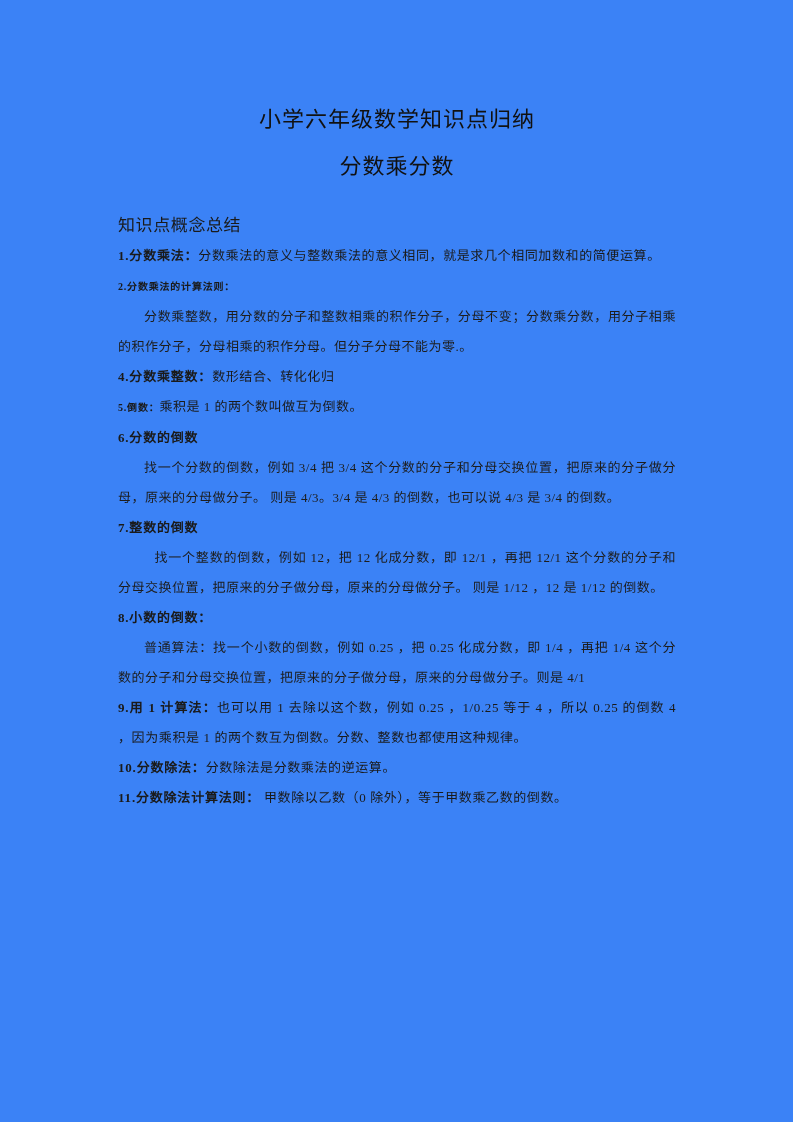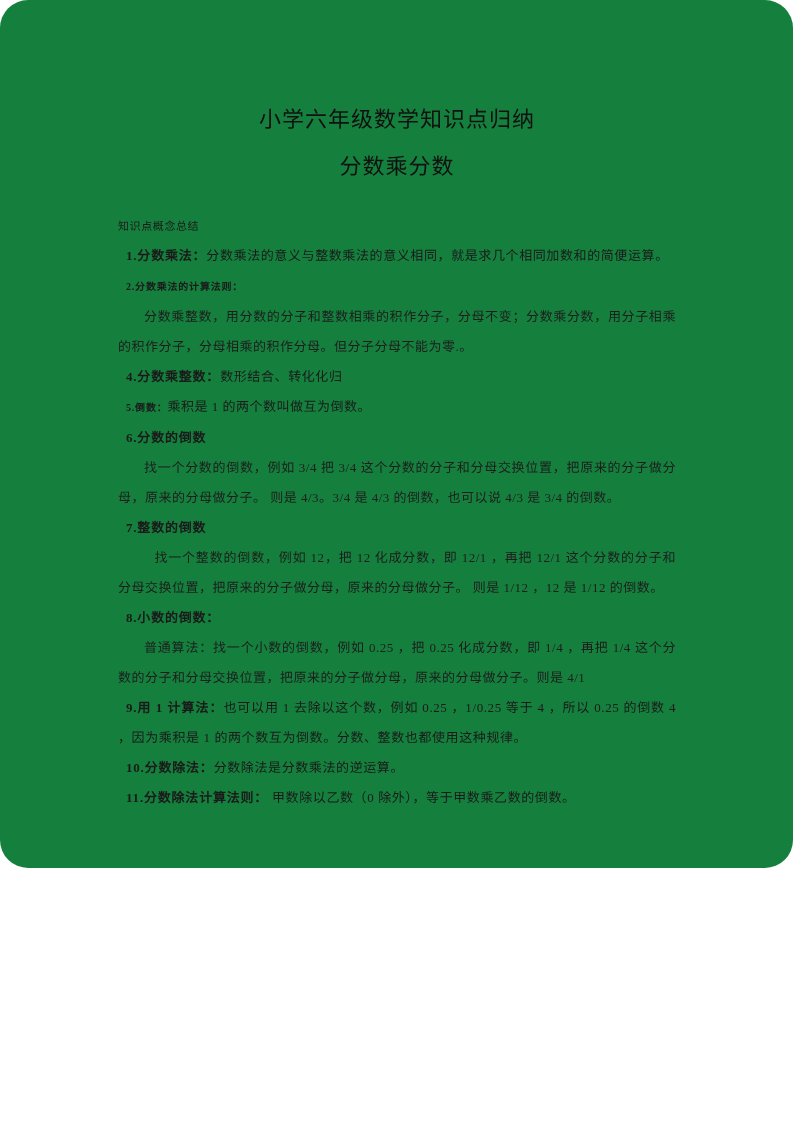--- a/index.html
+++ b/index.html
@@ -9,26 +9,25 @@
     background: #ffffff;
   }
   body {
     font-family: "Liberation Serif", "DejaVu Serif", serif;
     color: #1a1a1a;
     -webkit-font-smoothing: antialiased;
   }
   .page {
     position: relative;
     width: 793px;
-    height: 868px;
+    height: 1122px;
     margin: 0 auto;
-    background: #15803d;
+    background: #3b82f6;
     overflow: hidden;
     box-sizing: border-box;
-    border-radius: 28px;
   }
   .content {
     position: absolute;
     left: 118px;
     top: 0;
     width: 558px;
   }
 
   
   .doc-title {
@@ -39,21 +38,21 @@
     letter-spacing: 1px;
     margin: 0;
     padding: 0;
     color: #111111;
   }
   .title-main { margin-top: 103px; }
   .title-sub  { margin-top: 13px; }
 
   
   .intro-line {
-    font-size: 11px;
+    font-size: 17px;
     line-height: 30px;
     margin-top: 27px;
     letter-spacing: 0.6px;
     color: #1a1a1a;
   }
 
   
   .section { margin: 0; padding: 0; }
 
   .head-line {
@@ -61,21 +60,20 @@
     line-height: 30px;
     margin: 0;
     letter-spacing: 0.3px;
     text-align: justify;
     text-justify: inter-ideograph;
     color: #1a1a1a;
   }
   .head-line .lbl {
     font-weight: 700;
     letter-spacing: 0.8px;
-    margin-left: 8px;
   }
   .head-line .rest {
     font-weight: 400;
     letter-spacing: 0.6px;
   }
   
   .head-line.all-bold .rest {
     font-weight: 400;
     letter-spacing: 0.5px;
   }

